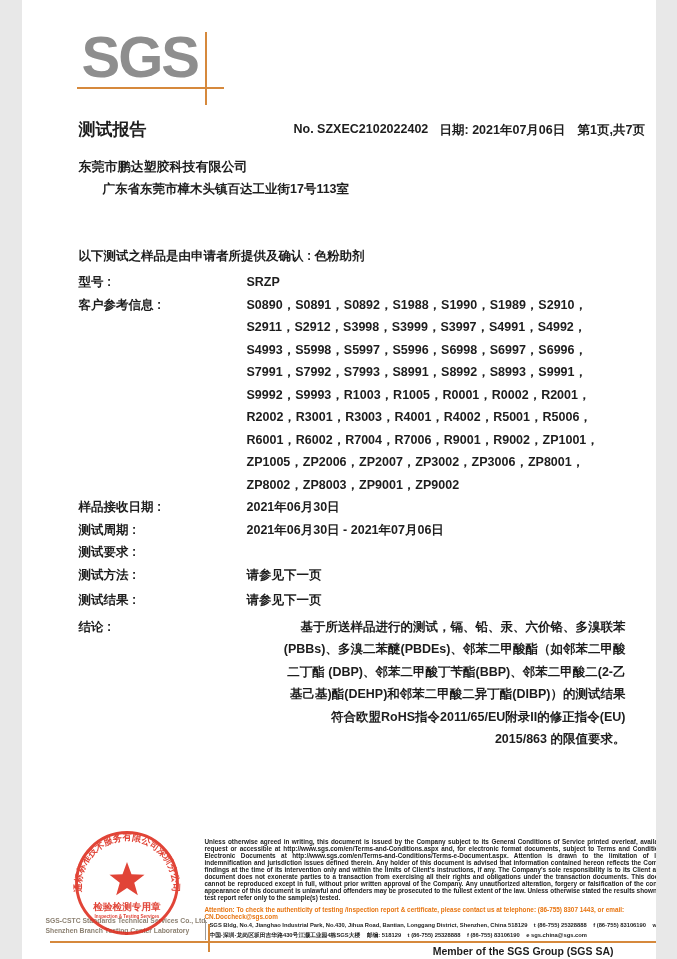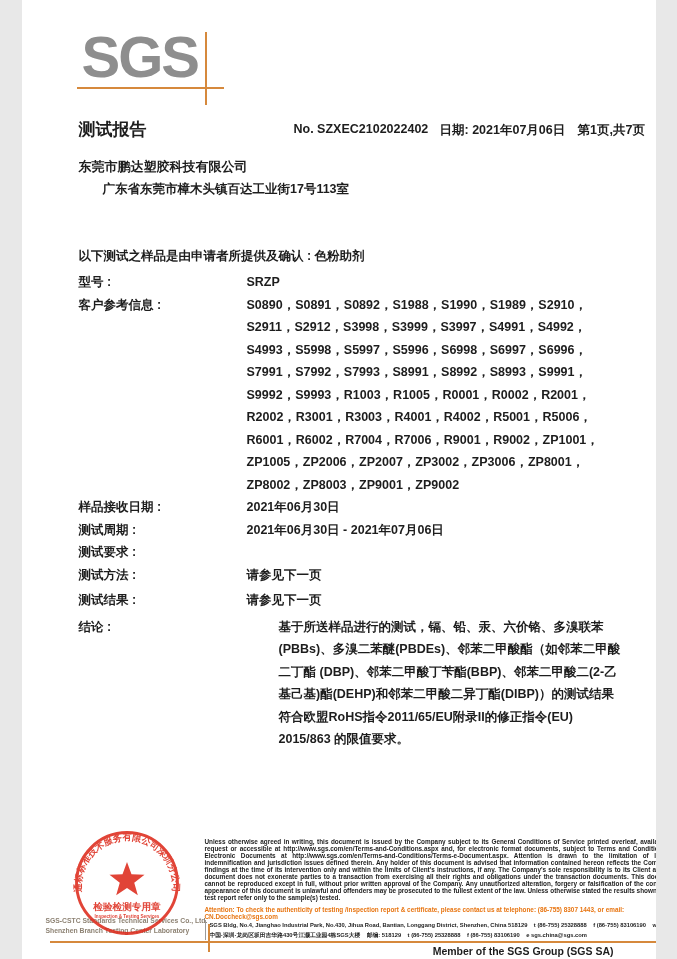--- a/index.html
+++ b/index.html
@@ -25,21 +25,21 @@
   
   .client-name{position:absolute;left:57px;top:158px;font-size:13px;font-weight:700;}
   .client-addr{position:absolute;left:57px;top:181px;font-size:12.5px;font-weight:600;margin-left:24px;}
   
   .statement{position:absolute;left:57px;top:248px;font-size:12.5px;font-weight:600;}
   
   .info{position:absolute;left:57px;top:271px;right:30px;font-size:12.5px;font-weight:600;}
   .info-row{display:flex;align-items:flex-start;}
   .info-label{flex:0 0 168px;line-height:22.5px;}
   .info-value{flex:1;line-height:22.5px;white-space:pre-line;}
-  .info-value.para{max-width:422px;white-space:normal;}
+  .info-value.para{max-width:422px;white-space:normal;text-align:right;}
   .row-results{margin-top:3px;}
   .row-conclusion{margin-top:4px;gap:32px;}
   
   .disclaimer{
     position:absolute;left:183px;top:838px;width:473px;
     font-size:6.4px;line-height:7px;text-align:justify;color:#1c1c1c;font-weight:600;
   }
   .attention{
     position:absolute;left:183px;top:906px;width:473px;
     font-size:6.4px;line-height:7px;color:#e87511;font-weight:700;

